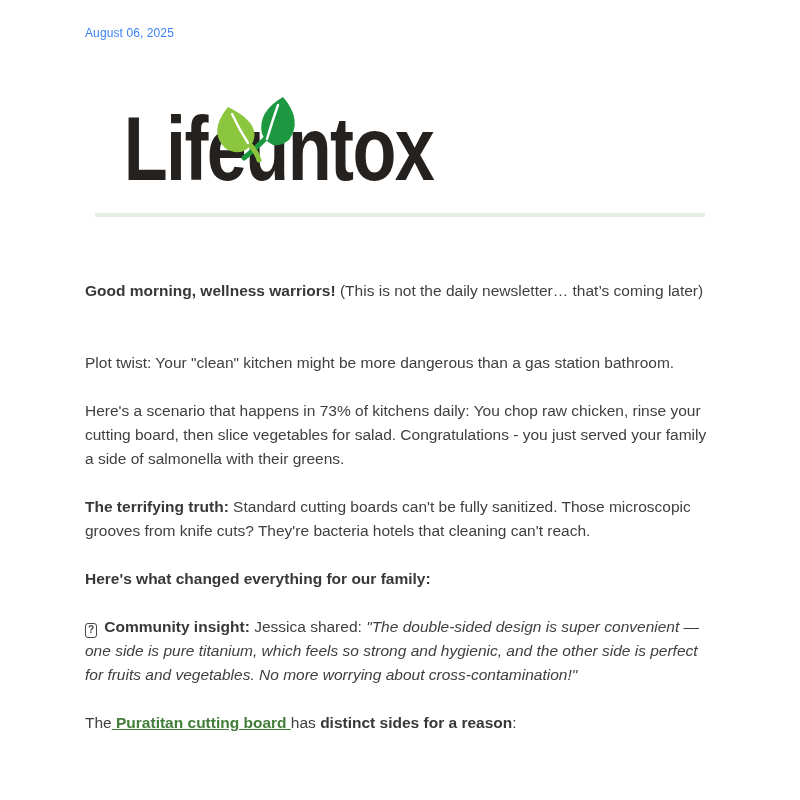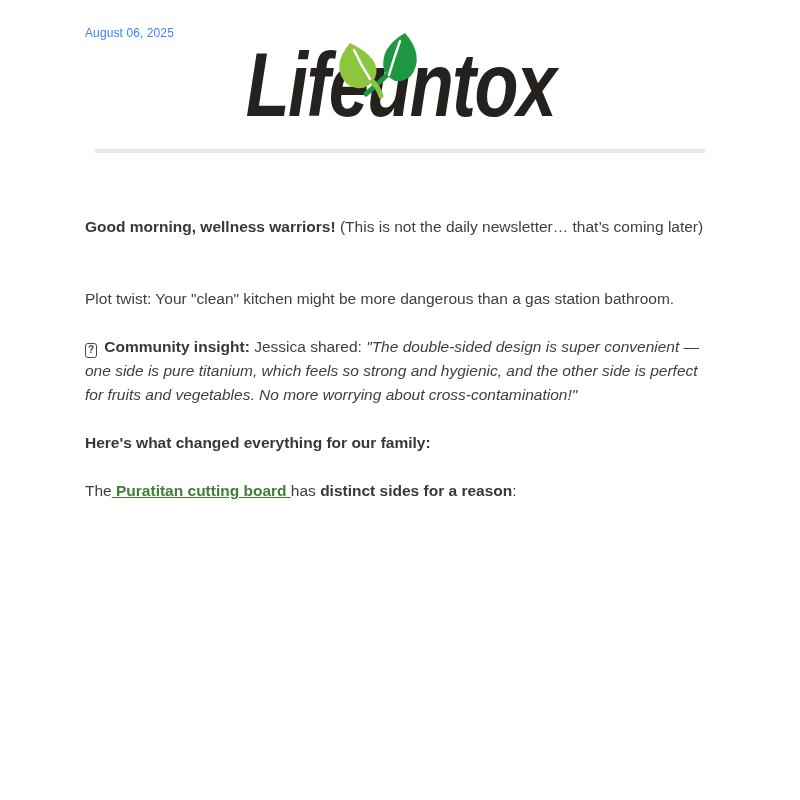--- a/index.html
+++ b/index.html
@@ -16,24 +16,23 @@
     margin: 0 auto;
     padding-top: 26px;
   }
   .date-label {
     font-size: 12px;
     line-height: 15px;
     color: #3b82f6;
     letter-spacing: 0.1px;
   }
   .logo-block {
-    text-align: center;
+    margin-top: 64px;
     position: relative;
     height: 90px;
-    font-style: italic;
   }
   .logo {
     position: relative;
     display: inline-block;
     line-height: 88px;
     height: 88px;
   }
   .logo-wordmark {
     display: inline-block;
     font-size: 90px;
@@ -128,23 +127,25 @@
   </div>
 
   <div class="divider"></div>
 
   <div class="article">
 
     <p class="gap-large"><strong>Good morning, wellness warriors!</strong><span> (This is not the daily newsletter… that’s coming later)</span></p>
 
     <p><span>Plot twist: Your "clean" kitchen might be more dangerous than a gas station bathroom.</span></p>
 
+    <p><span>Here's a scenario that happens in 73% of kitchens daily: You chop raw chicken, rinse your cutting board, then slice vegetables for salad. Congratulations - you just served your family a side of salmonella with their greens.</span></p>
+
+    <p><strong>The terrifying truth:</strong><span> Standard cutting boards can't be fully sanitized. Those microscopic grooves from knife cuts? They're bacteria hotels that cleaning can't reach.</span></p>
 
 
+    <p><strong>Here's what changed everything for our family:</strong></p>
 
     <p><strong><span class="missing-glyph">?</span> <span>Community insight: </span></strong><span>Jessica shared: </span><span class="quote-italic">"The double-sided design is super convenient — one side is pure titanium, which feels so strong and hygienic, and the other side is perfect for fruits and vegetables. No more worrying about cross-contamination!"</span></p>
-
-    <p><strong>Here's what changed everything for our family:</strong></p>
 
     <p><span>The</span><a class="product-link" href="#"> Puratitan cutting board </a><span>has </span><strong>distinct sides for a reason</strong><span>:</span></p>
 
   </div>
 </div>
 
 </body></html>

